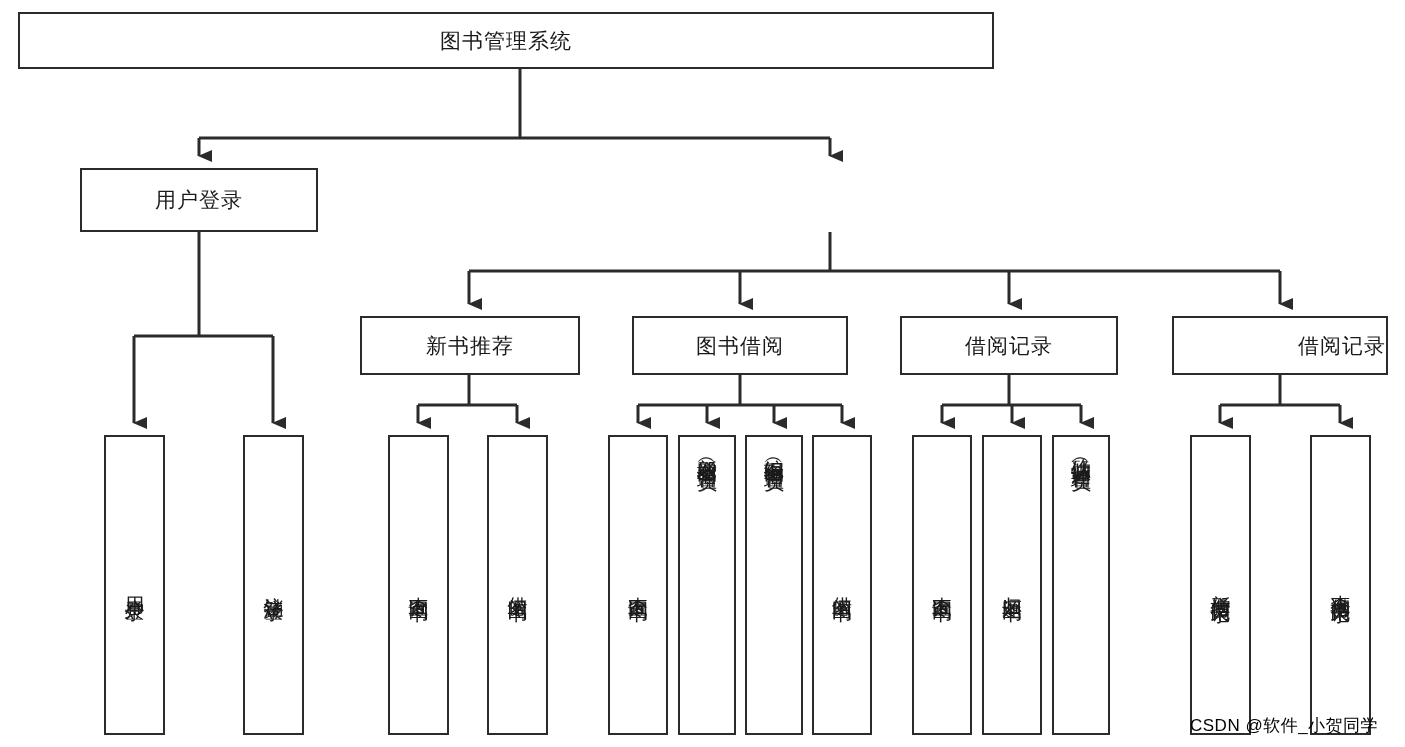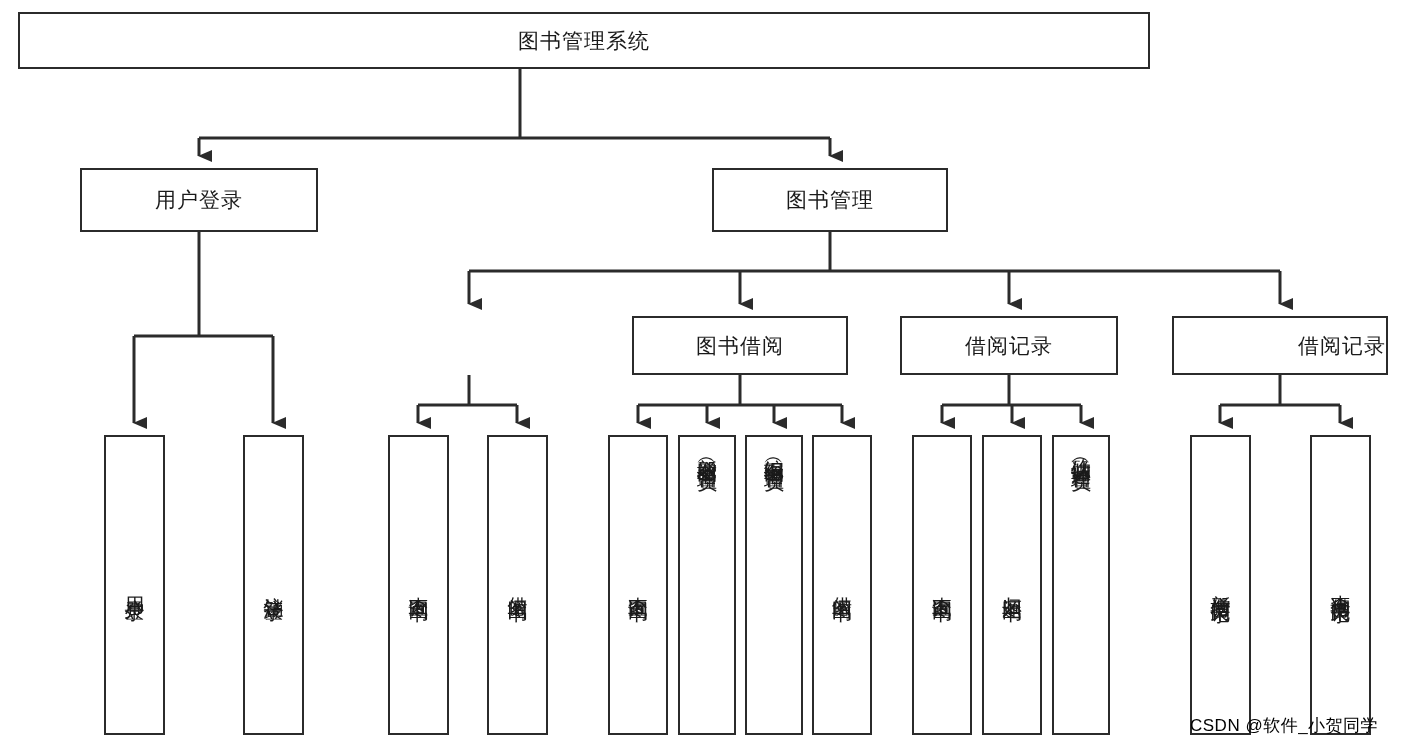--- a/index.html
+++ b/index.html
@@ -116,31 +116,31 @@
       <path d="M 1012 405 L 1012 423" marker-end="url(#arrow)"></path>
       <path d="M 1081 405 L 1081 423" marker-end="url(#arrow)"></path>
 
       <path d="M 1280 375 L 1280 405"></path>
       <path d="M 1220 405 L 1340 405"></path>
       <path d="M 1220 405 L 1220 423" marker-end="url(#arrow)"></path>
       <path d="M 1340 405 L 1340 423" marker-end="url(#arrow)"></path>
     </g>
   </svg>
 
-  <div class="node node-h" style="left: 18px; top: 12px; width: 1132px; height: 57px;">
+  <div class="node node-h" style="left: 18px; top: 12px; width: 976px; height: 57px;">
     <span>图书管理系统</span>
   </div>
 
   <div class="node node-h" style="left: 80px; top: 168px; width: 238px; height: 64px;">
     <span>用户登录</span>
   </div>
-  <div class="node node-h" style="left: 712px; top: 168px; width: 236px; height: 64px;">
-    <span>图书管理</span>
+
+  <div class="node node-h" style="left: 360px; top: 316px; width: 220px; height: 59px;">
+    <span>新书推荐</span>
   </div>
-
   <div class="node node-h" style="left: 632px; top: 316px; width: 216px; height: 59px; justify-content: center;">
     <span>图书借阅</span>
   </div>
   <div class="node node-h" style="left: 900px; top: 316px; width: 218px; height: 59px;">
     <span>借阅记录</span>
   </div>
   <div class="node node-h" style="left: 1172px; top: 316px; width: 216px; height: 59px; justify-content: flex-end;">
     <span>借阅记录</span>
   </div>
 

